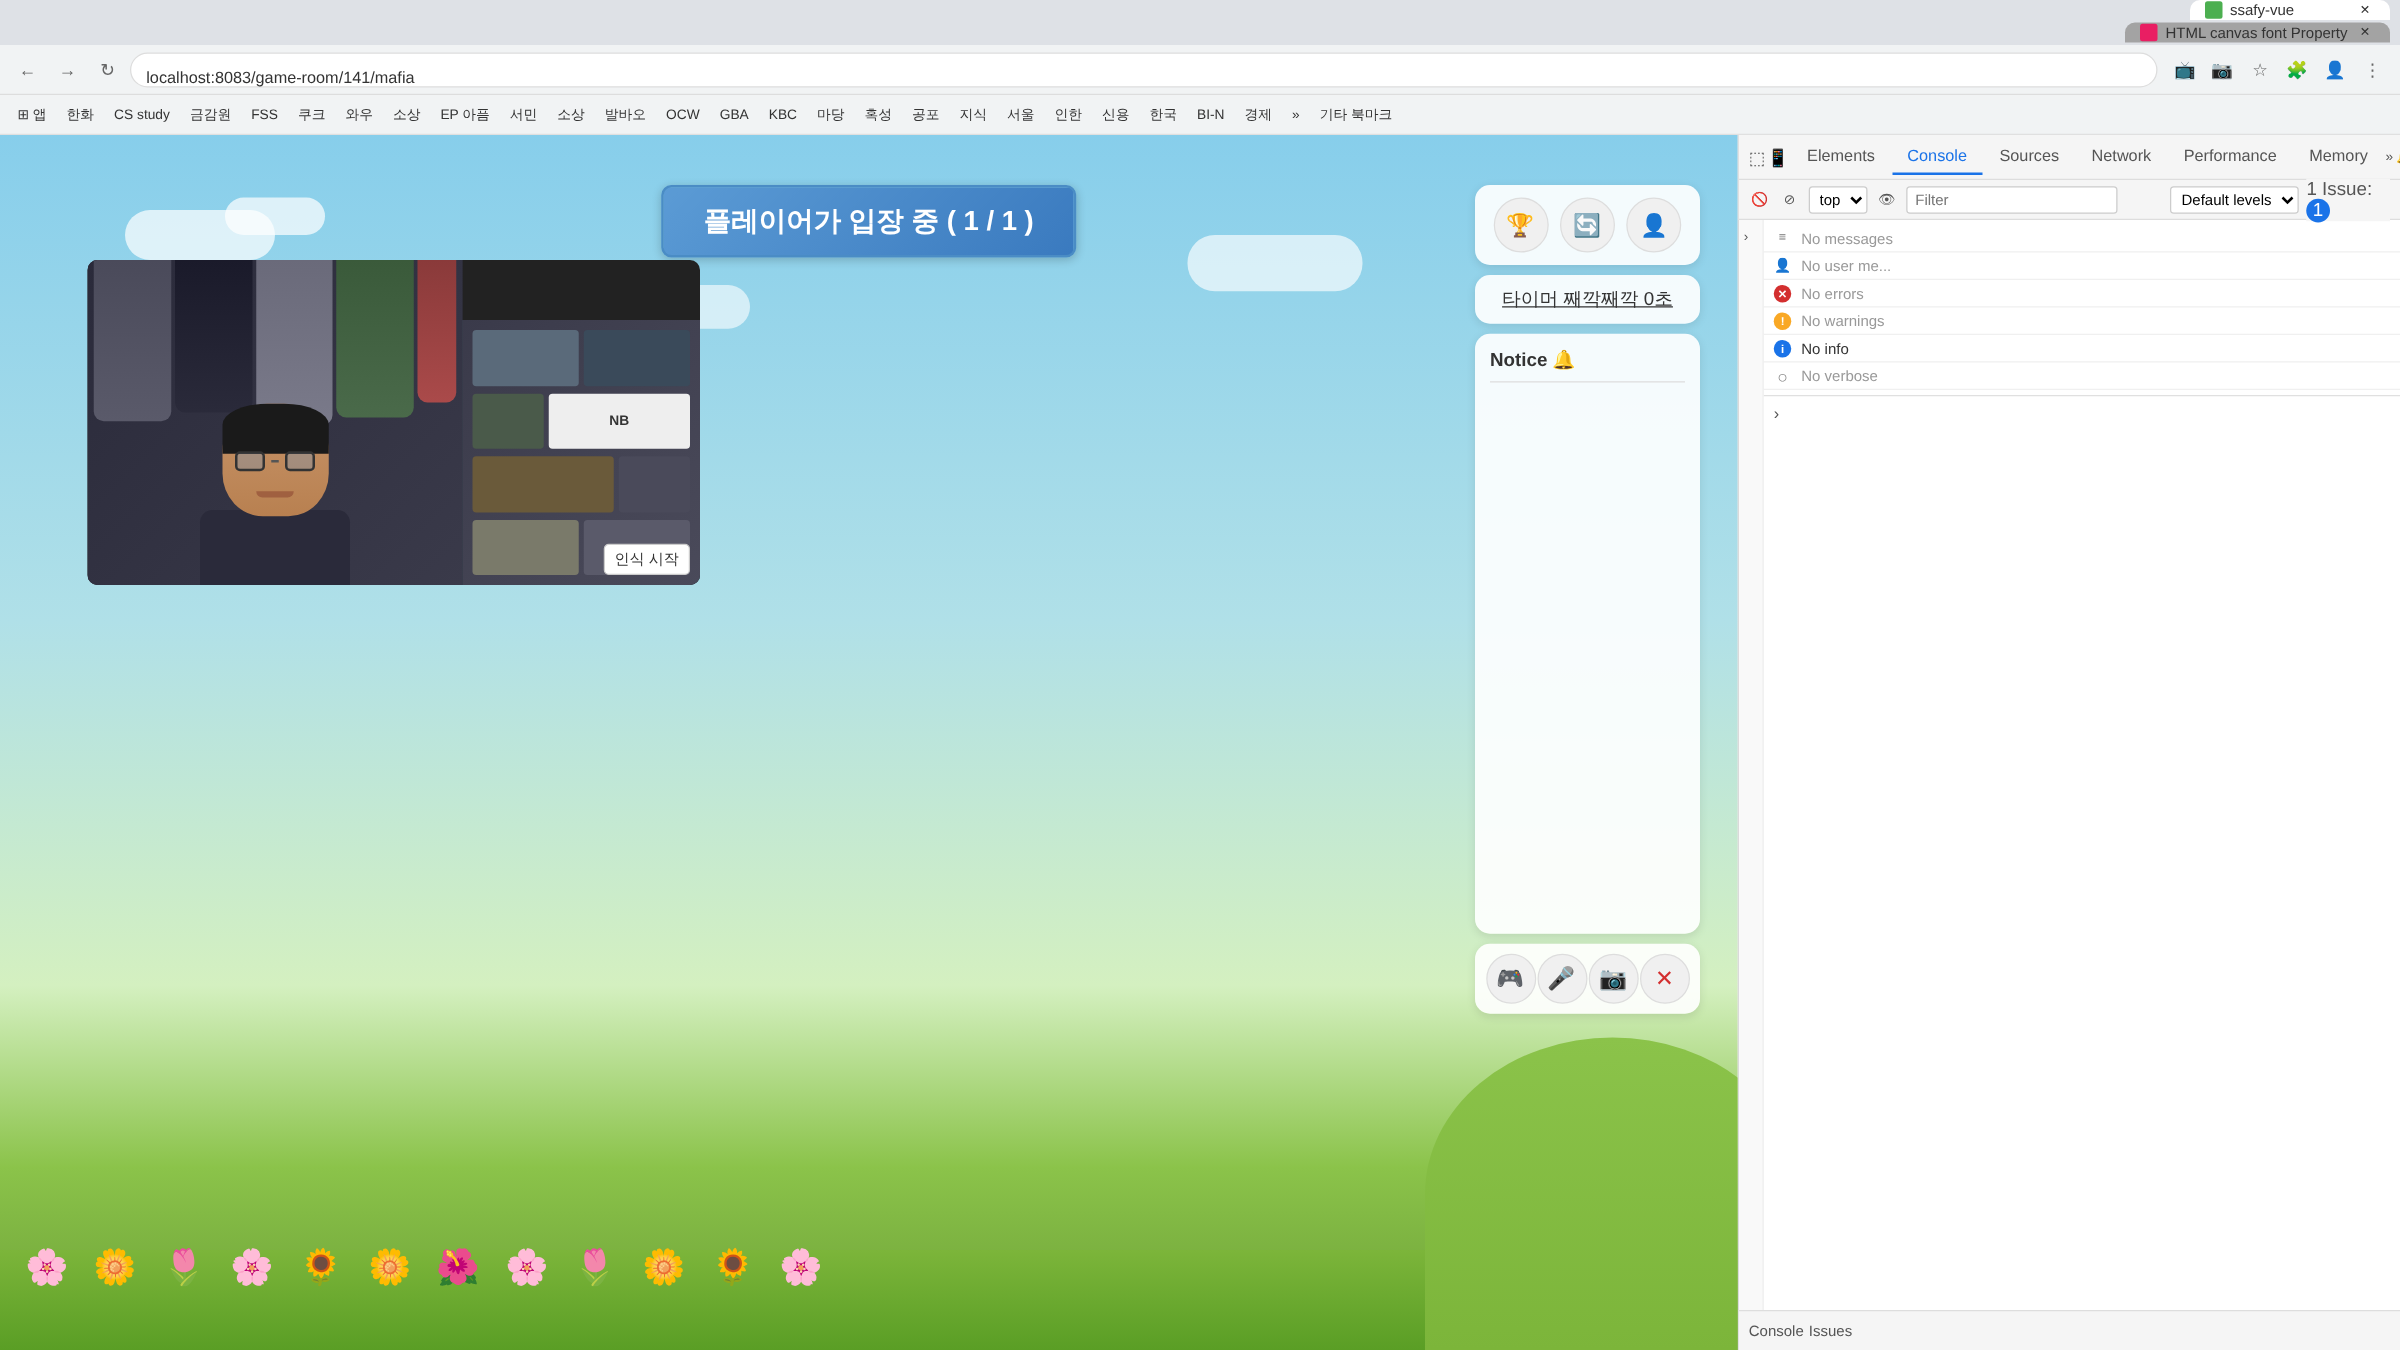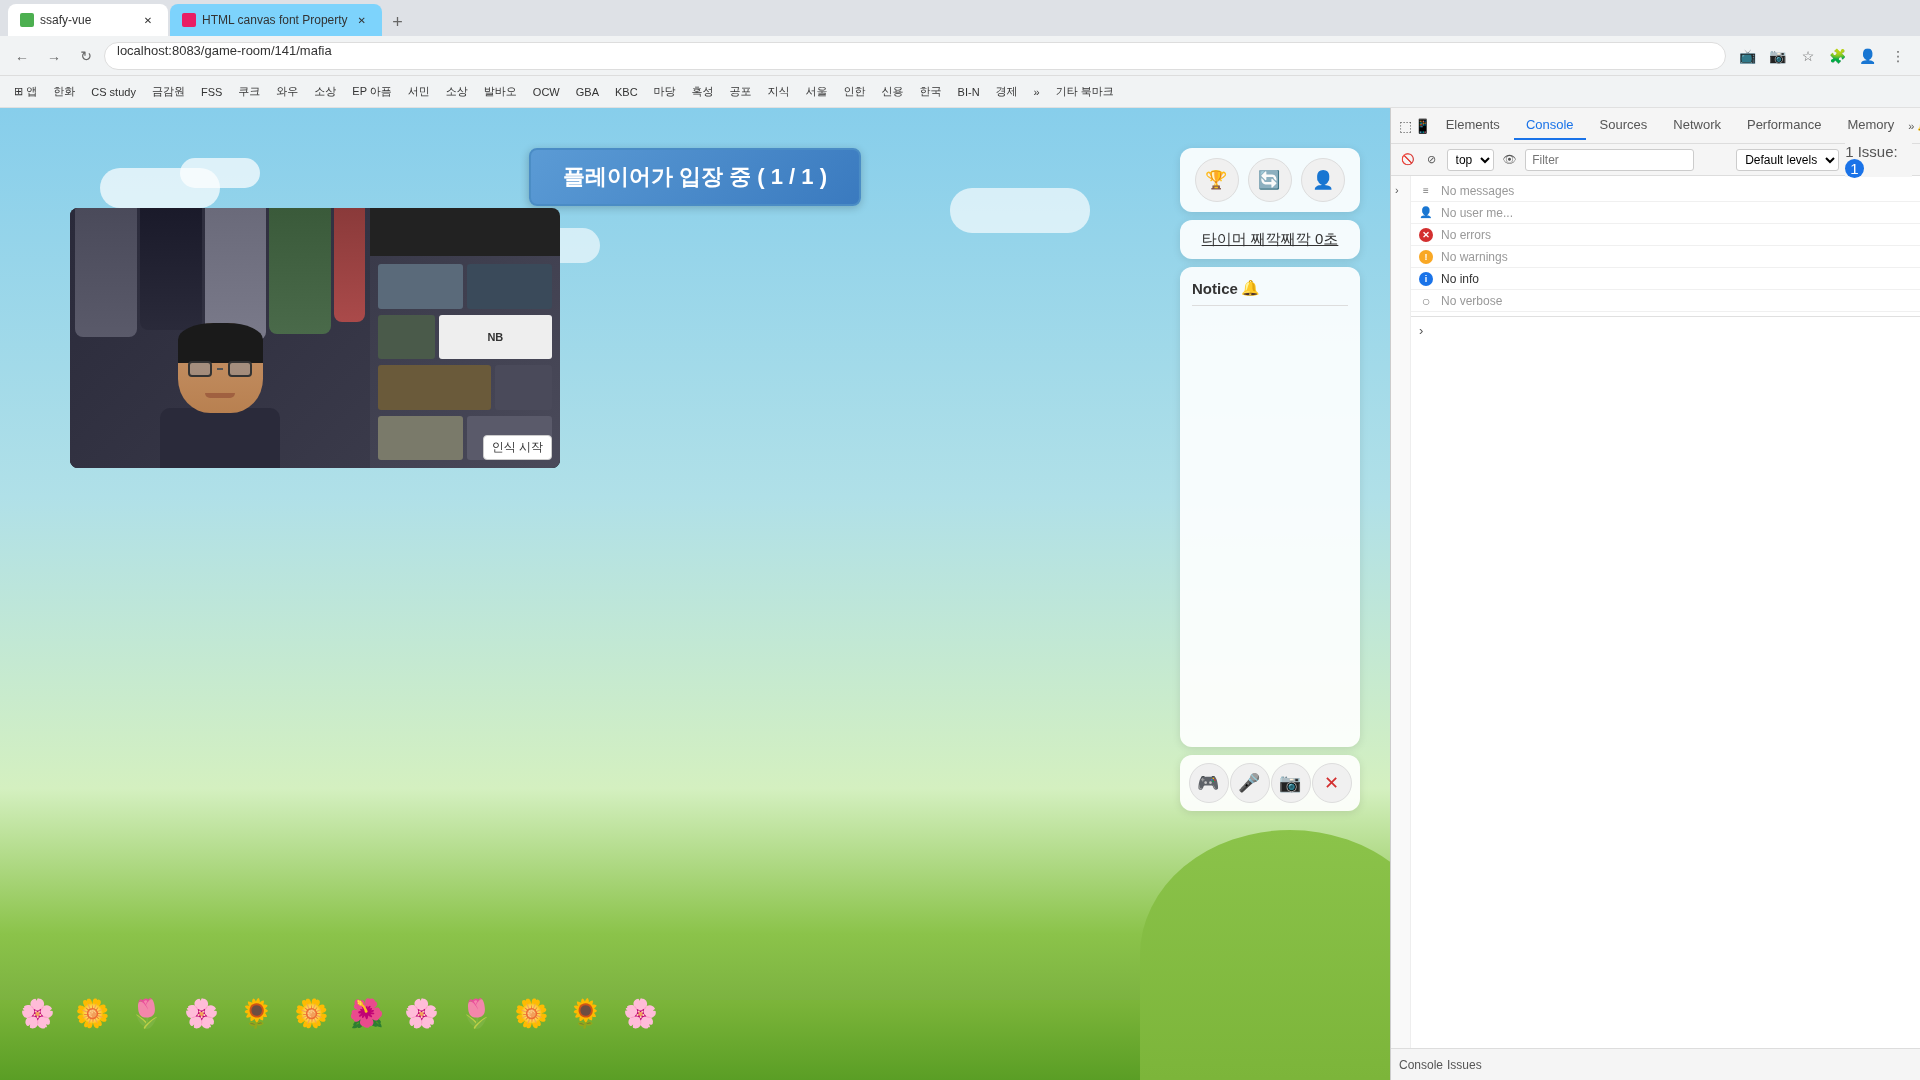--- a/index.html
+++ b/index.html
@@ -1,30 +1,30 @@
 <!DOCTYPE html>
 <html><head>
   <meta charset="utf-8">
   <style>
     * { margin: 0; padding: 0; box-sizing: border-box; }
     body { width: 1920px; height: 1080px; overflow: hidden; font-family: 'Segoe UI', Arial, sans-serif; background: #fff; }
 
     
     .browser-chrome { width: 100%; height: 100%; display: flex; flex-direction: column; }
-    .tab-bar { background: #dee1e6; height: 36px; display: flex; align-items: flex-end; padding: 0 8px; gap: 2px; }
+    .tab-bar { background: #dee1e6; height: 36px; display: flex; align-items: flex-end; padding: 0 8px; gap: 2px; flex-direction: column; }
     .tab { height: 32px; background: #fff; border-radius: 8px 8px 0 0; padding: 0 12px; display: flex; align-items: center; gap: 6px; font-size: 12px; color: #333; min-width: 160px; max-width: 240px; }
     .tab.active { background: #fff; }
-    .tab.inactive { background: #7dd3fc; }
+    .tab.inactive { background: #a3a3a3; }
     .tab-favicon { width: 14px; height: 14px; background: #4caf50; border-radius: 2px; }
     .tab-close { width: 16px; height: 16px; display: flex; align-items: center; justify-content: center; border-radius: 50%; cursor: pointer; font-size: 10px; margin-left: auto; }
     .tab-new { width: 28px; height: 28px; display: flex; align-items: center; justify-content: center; border-radius: 50%; cursor: pointer; font-size: 18px; color: #666; }
 
     .nav-bar { background: #f1f3f4; height: 40px; display: flex; align-items: center; padding: 0 8px; gap: 4px; border-bottom: 1px solid #ddd; }
     .nav-btn { width: 28px; height: 28px; display: flex; align-items: center; justify-content: center; border-radius: 50%; cursor: pointer; color: #666; font-size: 14px; }
-    .address-bar { flex: 1; height: 28px; background: #fff; border: 1px solid #ddd; border-radius: 14px; padding: 0 12px; font-size: 13px; color: #333; display: flex; align-items: flex-start; }
+    .address-bar { flex: 1; height: 28px; background: #fff; border: 1px solid #ddd; border-radius: 14px; padding: 0 12px; font-size: 13px; color: #333; display: flex; align-items: flex-end; }
     .nav-icons { display: flex; gap: 2px; margin-left: 4px; }
 
     .bookmarks-bar { background: #f1f3f4; height: 32px; display: flex; align-items: center; padding: 0 8px; gap: 4px; border-bottom: 1px solid #e0e0e0; overflow: hidden; }
     .bookmark-item { font-size: 11px; color: #333; padding: 2px 6px; border-radius: 4px; cursor: pointer; white-space: nowrap; display: flex; align-items: center; gap: 3px; }
 
     .main-area { display: flex; flex: 1; overflow: hidden; }
 
     
     .game-area { flex: 1; background: linear-gradient(to bottom, #87ceeb 0%, #b0e0e8 40%, #d4f0c0 70%, #8bc34a 85%, #6a9e35 100%); position: relative; overflow: hidden; }
 

